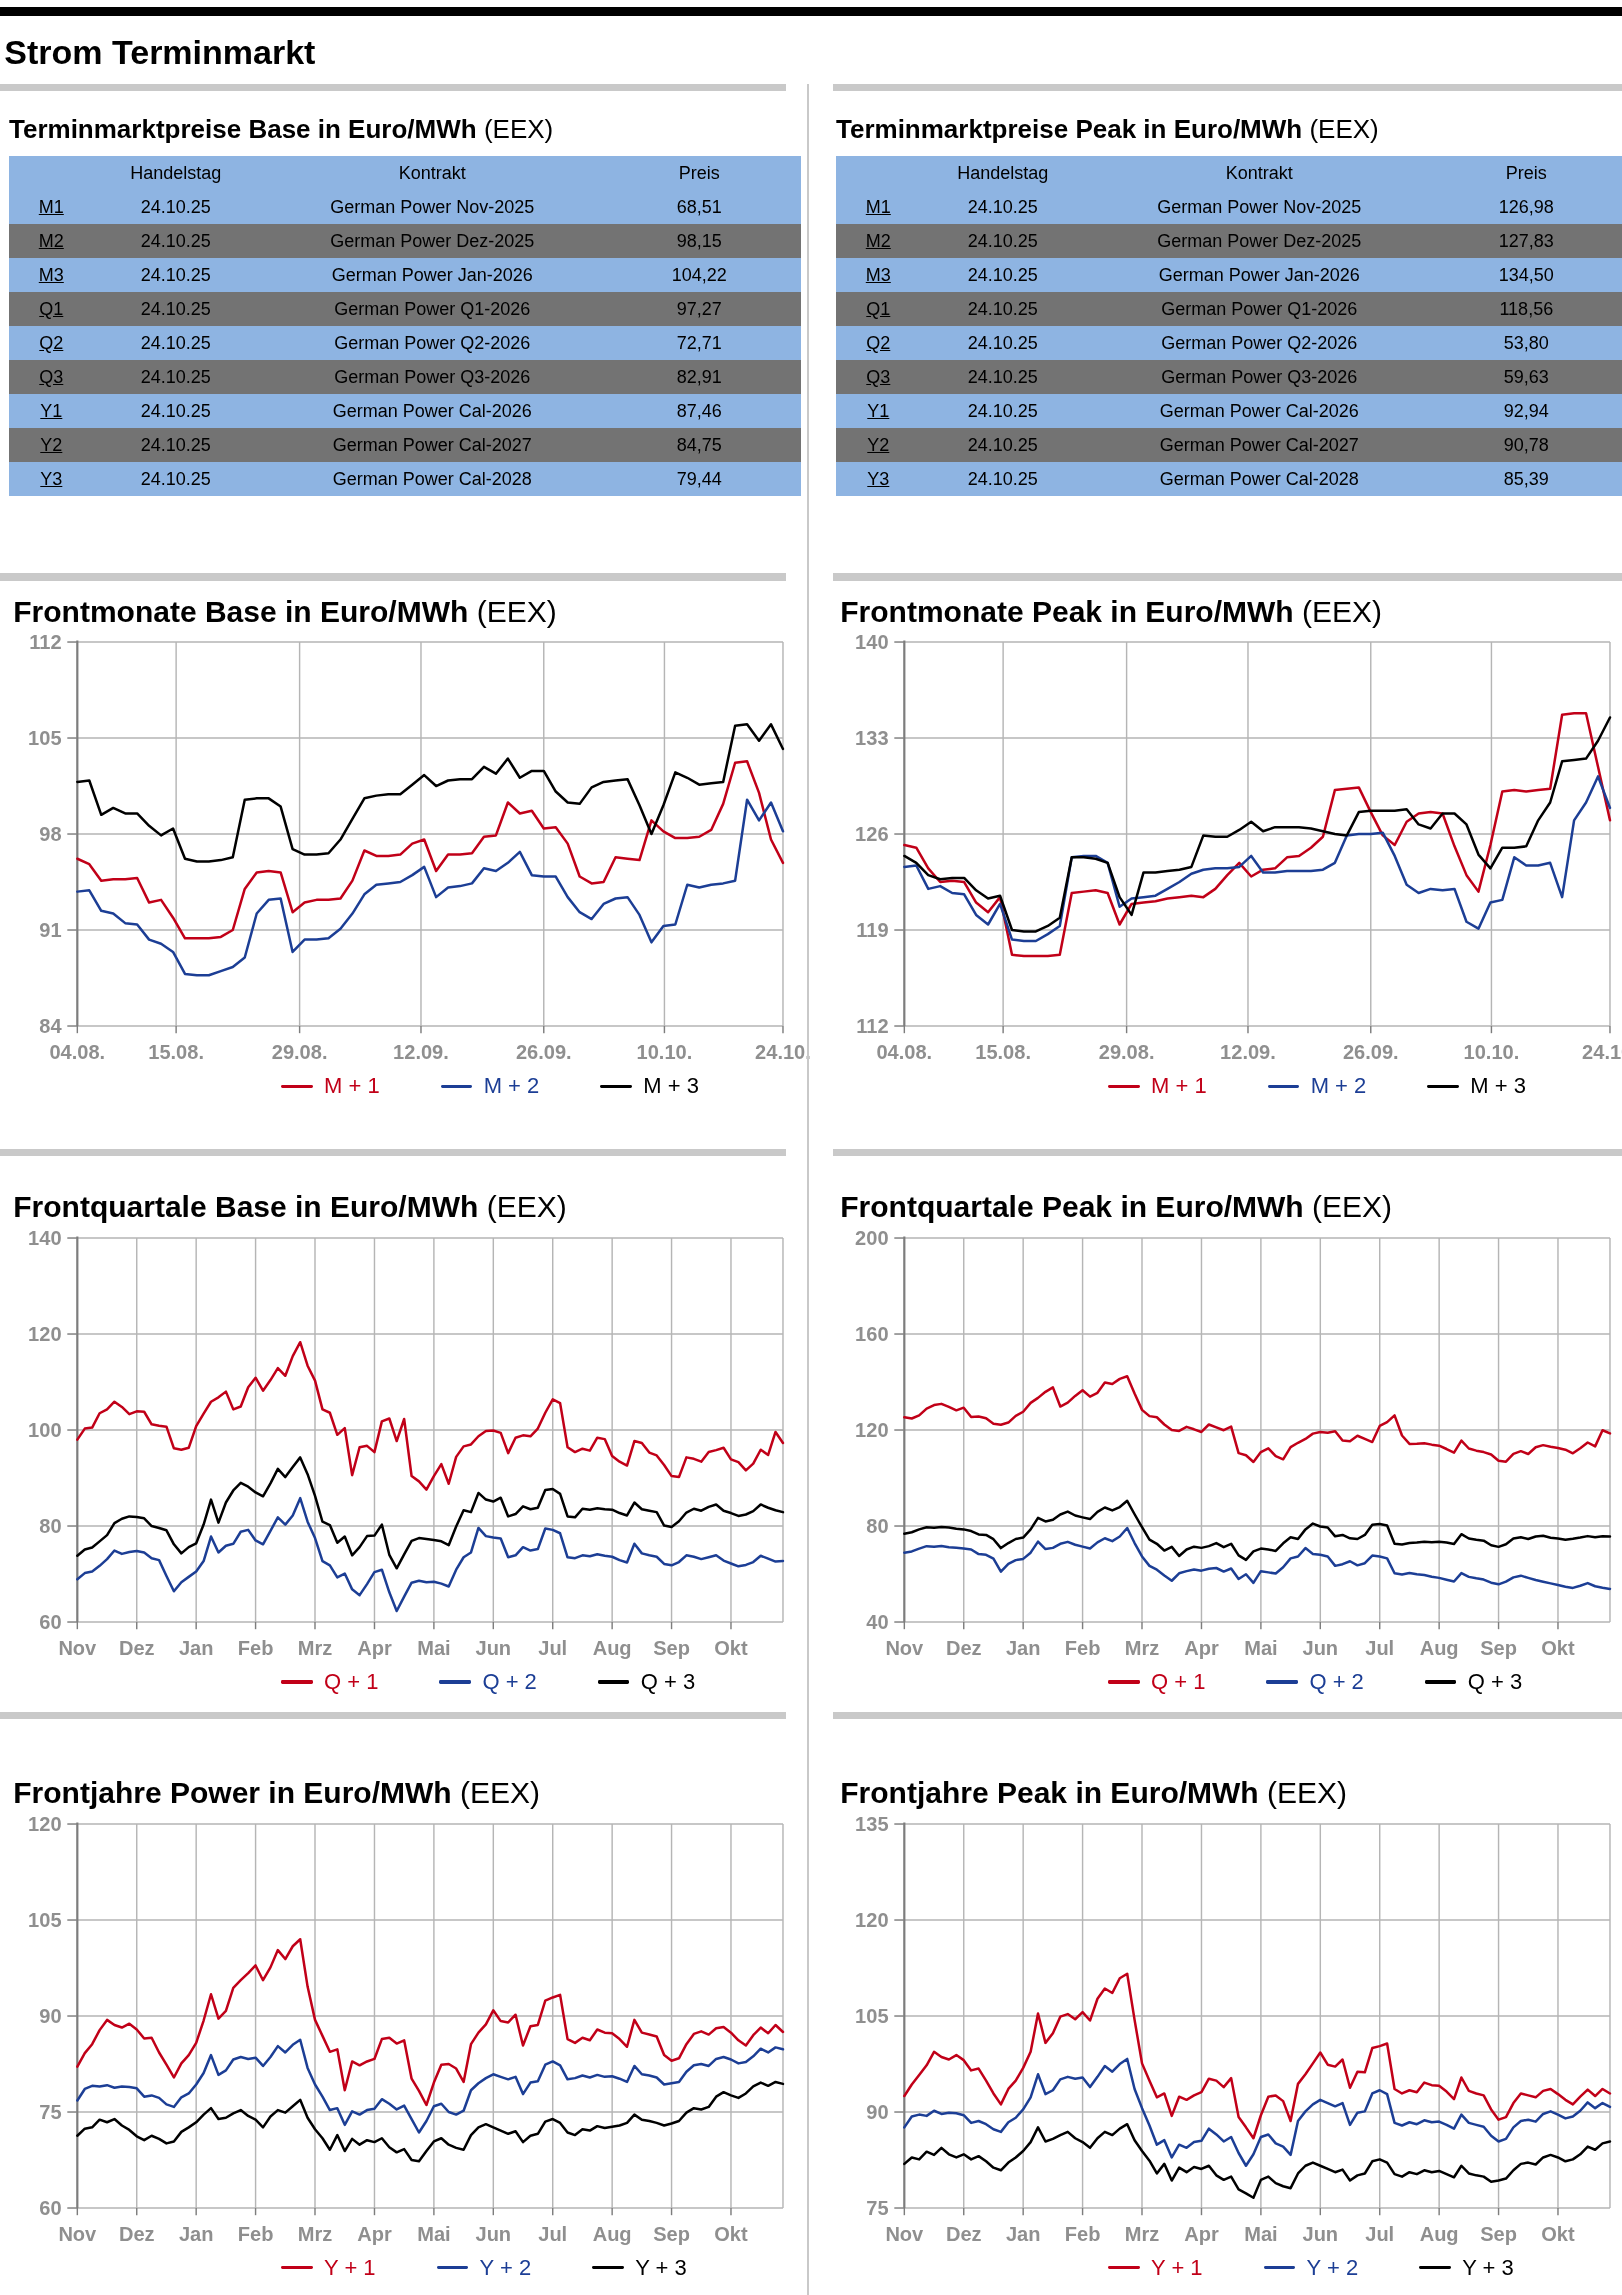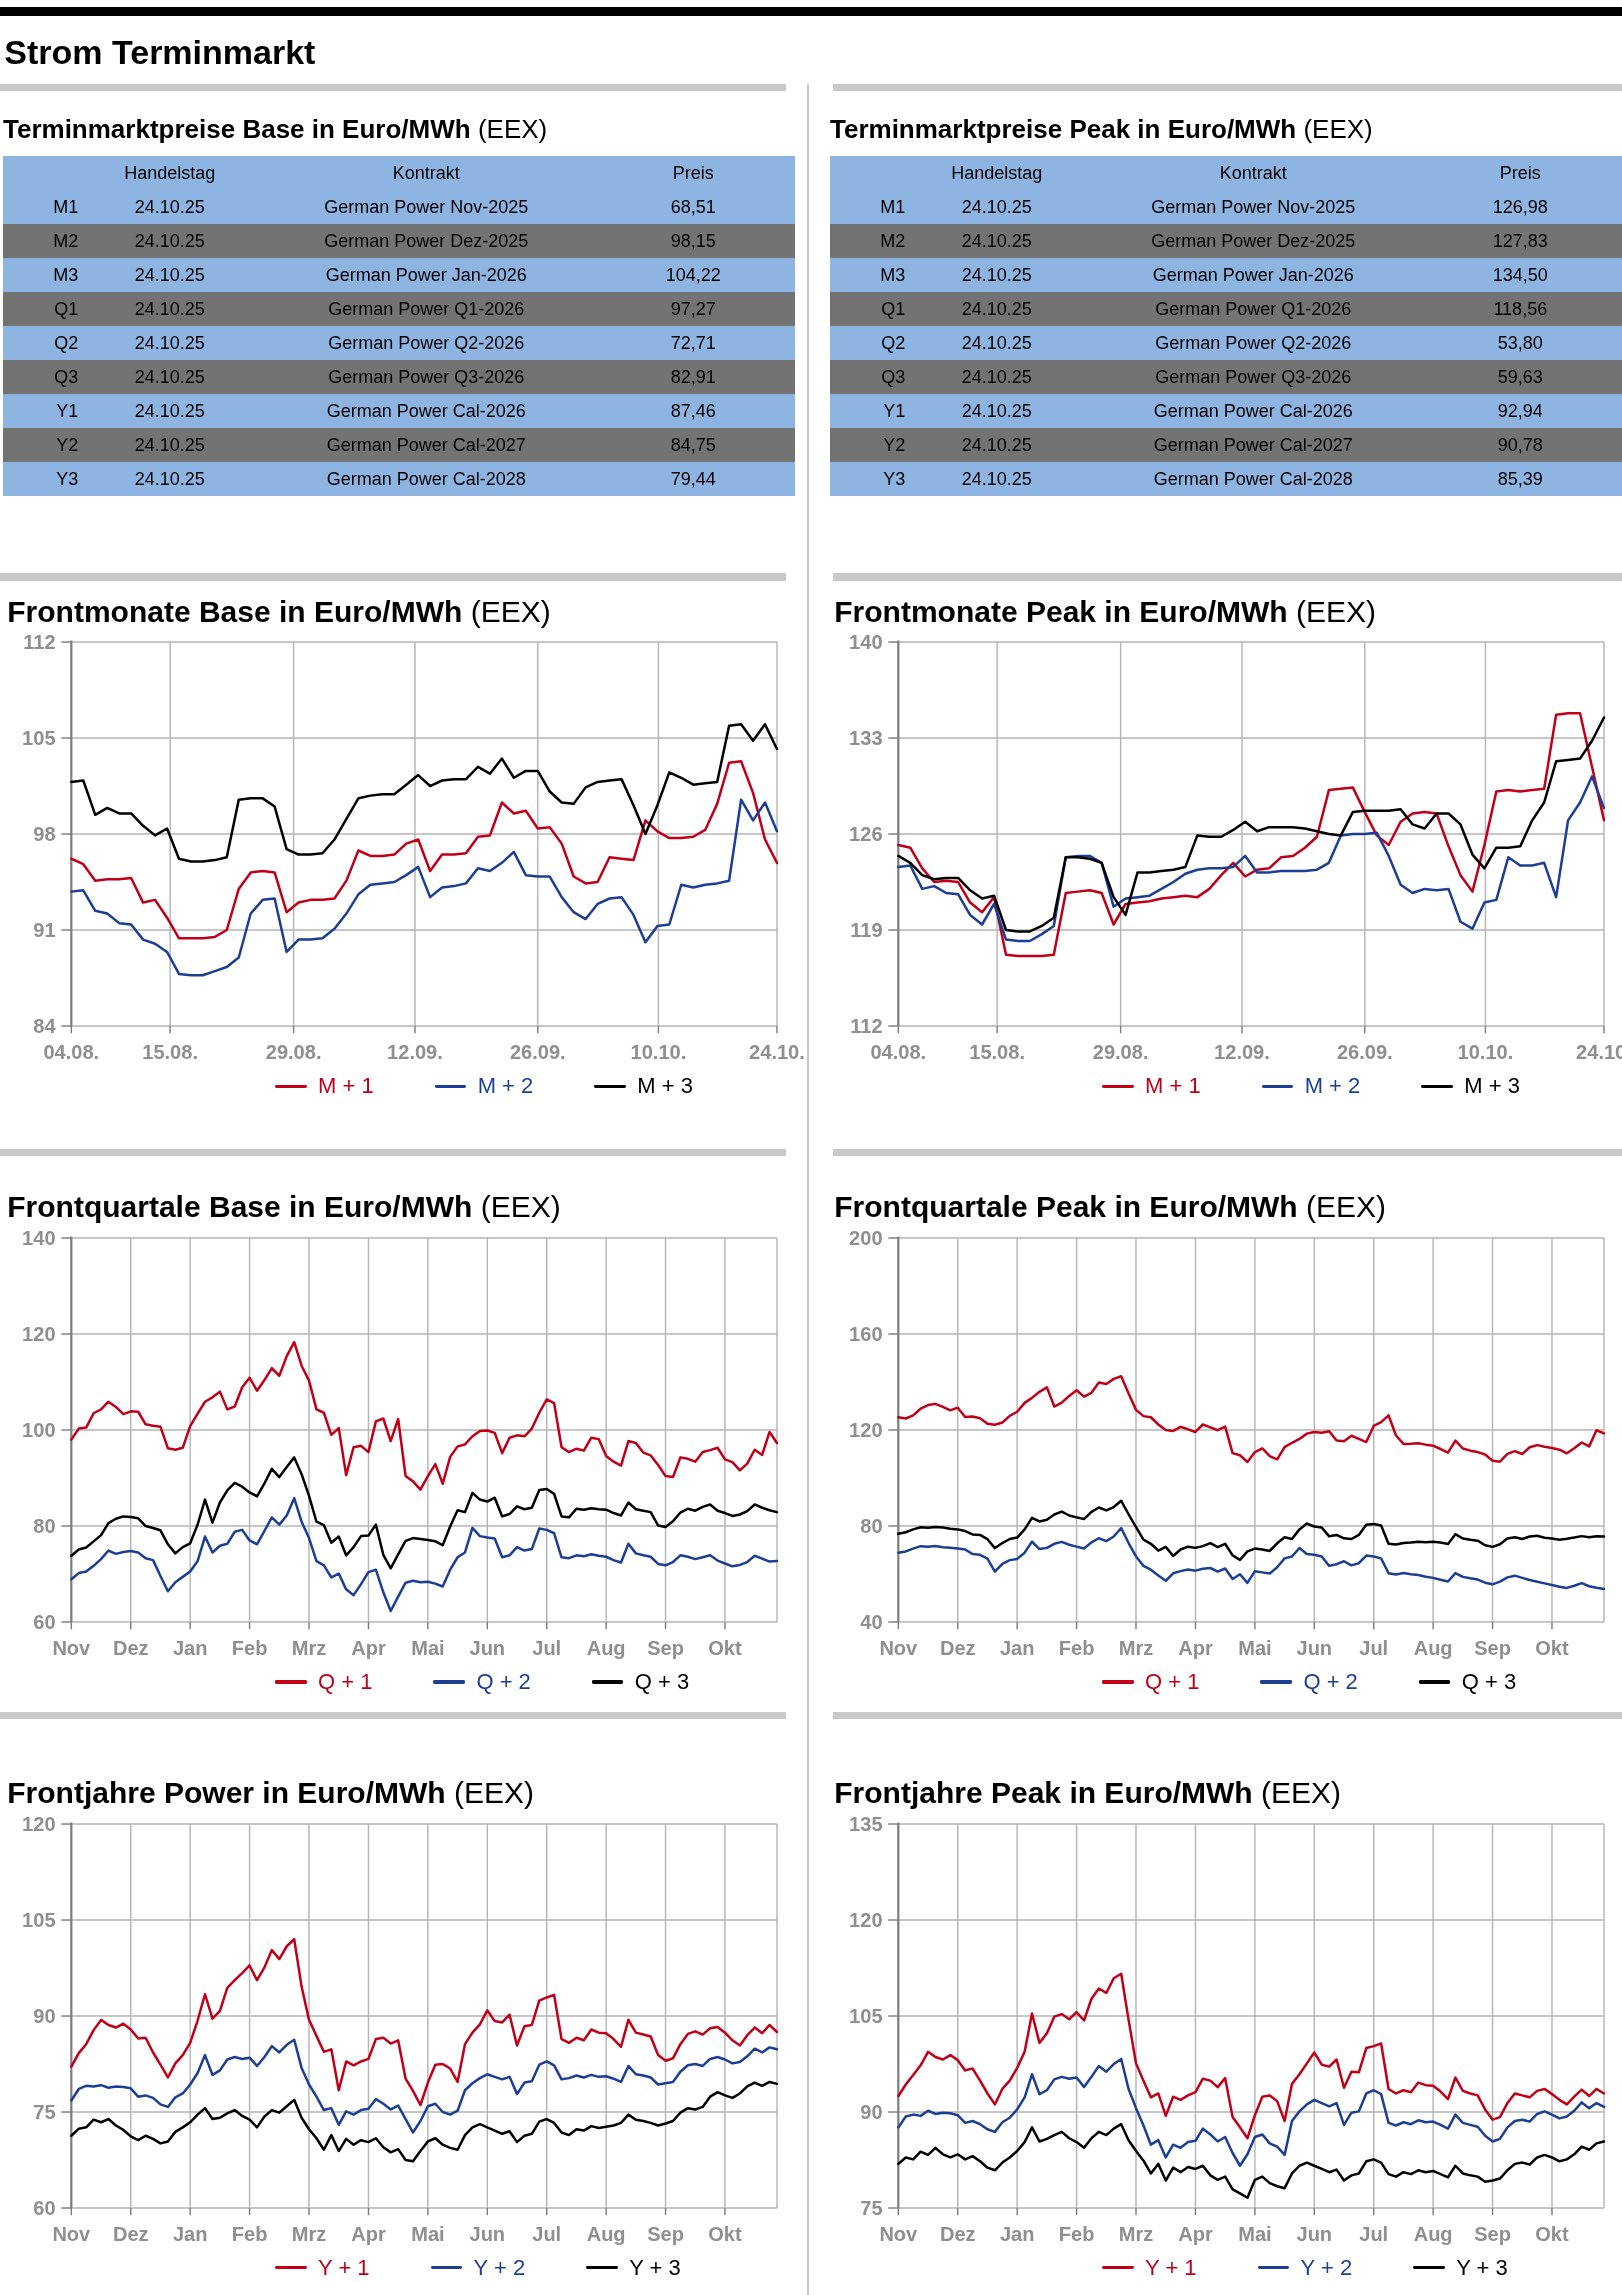--- a/index.html
+++ b/index.html
@@ -10,27 +10,27 @@
   .hdiv{display:flex;height:7.2px;}
   .hdiv .barL{width:786px;background:#c9c9c9;}
   .hdiv .gap{width:47px;}
   .hdiv .barR{flex:1;background:#c9c9c9;}
   .hdiv1{margin-top:13px;}
   .hdiv2{margin-top:77px;}
   .hdiv3{margin-top:47px;}
   .hdiv4{margin-top:14.3px;}
   .vdivider{position:absolute;left:807px;top:84px;bottom:0;width:2.1px;background:#c9c9c9;}
   .row{display:flex;}
-  .col{width:785px;margin-left:3px;}
+  .col{width:785px;margin-left:9px;}
   .col.right{margin-left:42px;}
   .sec-title{font-size:26px;font-weight:700;line-height:1.15;margin:23.6px 0 12px 0;}
   .sec-title .suffix,.chart-title .suffix{font-weight:400;}
   table{border-collapse:collapse;width:782px;font-size:18px;table-layout:fixed;}
   th,td{height:34px;padding:0;font-weight:400;vertical-align:middle;}
-  .c0{width:66px;text-align:right;padding-left:9.3px;}
+  .c0{width:66px;text-align:center;padding-left:9.3px;text-decoration:underline;}
   .c1{width:183px;text-align:center;}
   .c2{width:330px;text-align:center;}
   .c3{width:204px;text-align:center;}
   tr.blue{background:#8eb4e2;padding-left:40px;}
   tr.light{background:#737373;}
   .chart-title{font-size:30px;font-weight:700;line-height:1.15;margin:14.3px 0 0 4.3px;}
   .m2 .chart-title{margin-top:34px;}
   .m3 .chart-title{margin-top:57px;}
   svg.chart{display:block;margin-top:2.9px;overflow:visible;}
   svg text{font-family:"Liberation Sans",sans-serif;}

